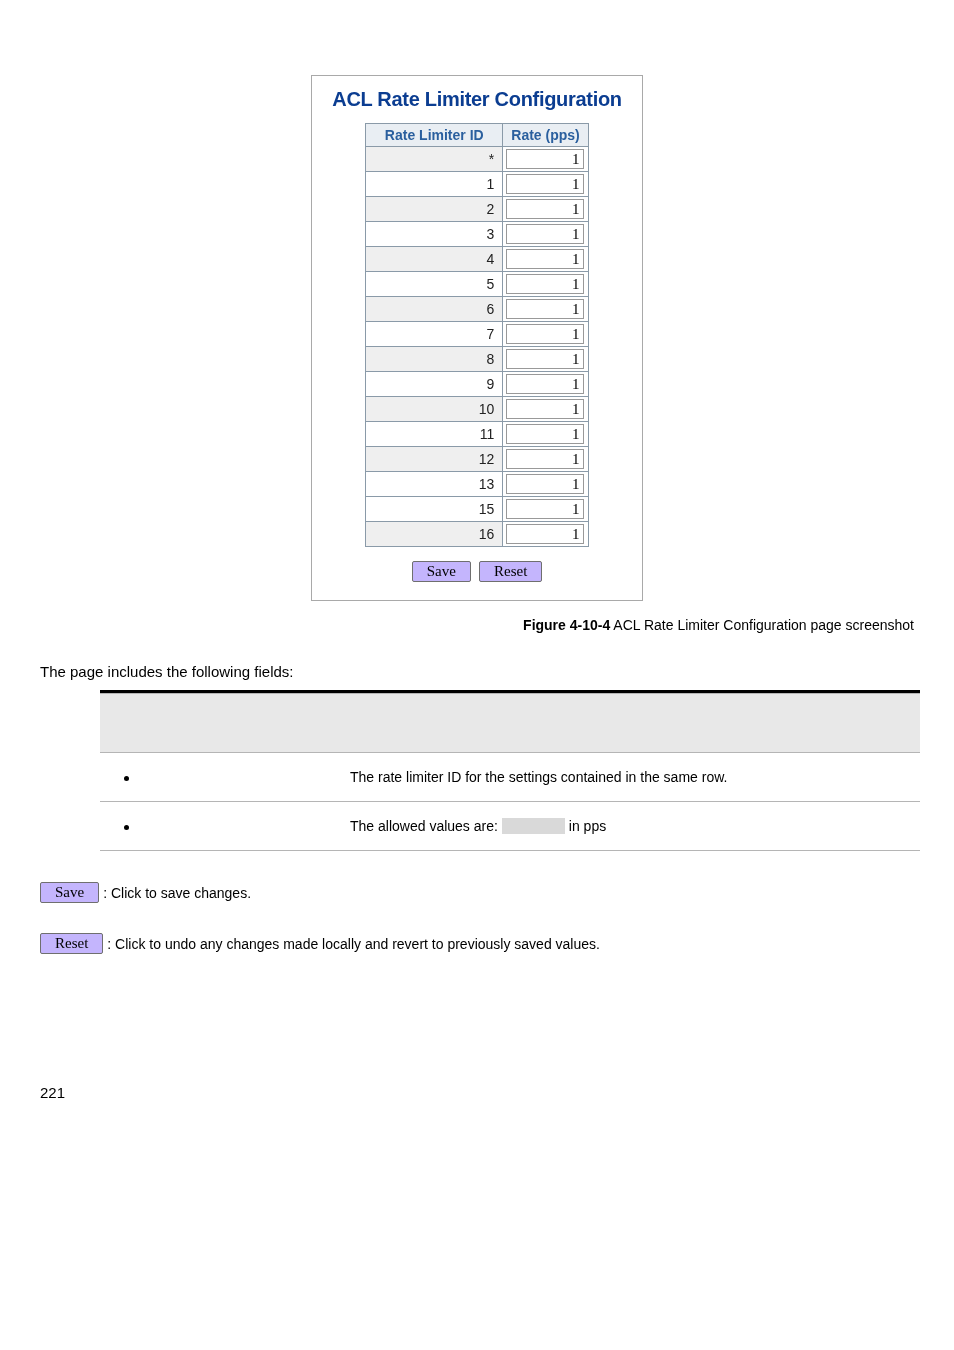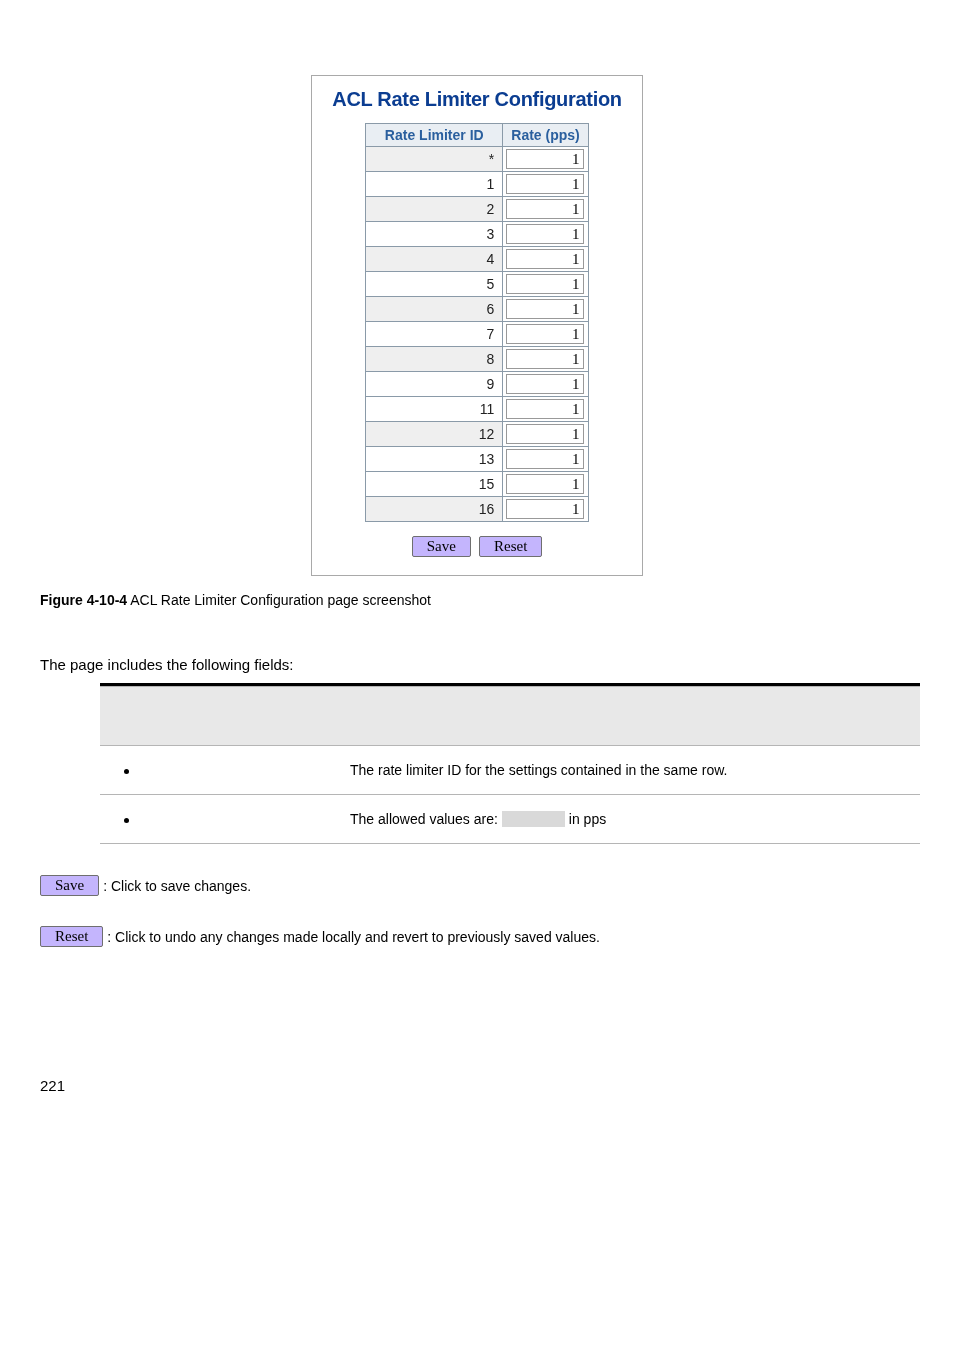--- a/index.html
+++ b/index.html
@@ -77,23 +77,23 @@
     border: 1px solid #6f6f6f;
     background: #c4b5fd;
     font-family: "Times New Roman", serif;
     font-size: 15px;
     padding: 1px 14px;
     border-radius: 2px;
     cursor: pointer;
     margin: 0 2px;
   }
   .caption {
-    text-align: left;
-    font-size: 14px;
-    margin: 16px 0 48px 0;
+    text-align: right;
+    font-size: 14px;
+    margin: 16px 0 30px 0;
   }
   .lead {
     font-size: 15px;
     margin: 10px 0 10px 0;
   }
   table.fields {
     width: 820px;
     margin-left: 60px;
     border-collapse: collapse;
   }
@@ -176,20 +176,24 @@
             <tr>
               <td class="idcell">7</td>
               <td class="valcell"><span class="valbox">1</span></td>
             </tr>
             <tr class="shade">
               <td class="idcell">8</td>
               <td class="valcell"><span class="valbox">1</span></td>
             </tr>
             <tr>
               <td class="idcell">9</td>
+              <td class="valcell"><span class="valbox">1</span></td>
+            </tr>
+            <tr class="shade">
+              <td class="idcell">10</td>
               <td class="valcell"><span class="valbox">1</span></td>
             </tr>
             <tr>
               <td class="idcell">11</td>
               <td class="valcell"><span class="valbox">1</span></td>
             </tr>
             <tr class="shade">
               <td class="idcell">12</td>
               <td class="valcell"><span class="valbox">1</span></td>
             </tr>

